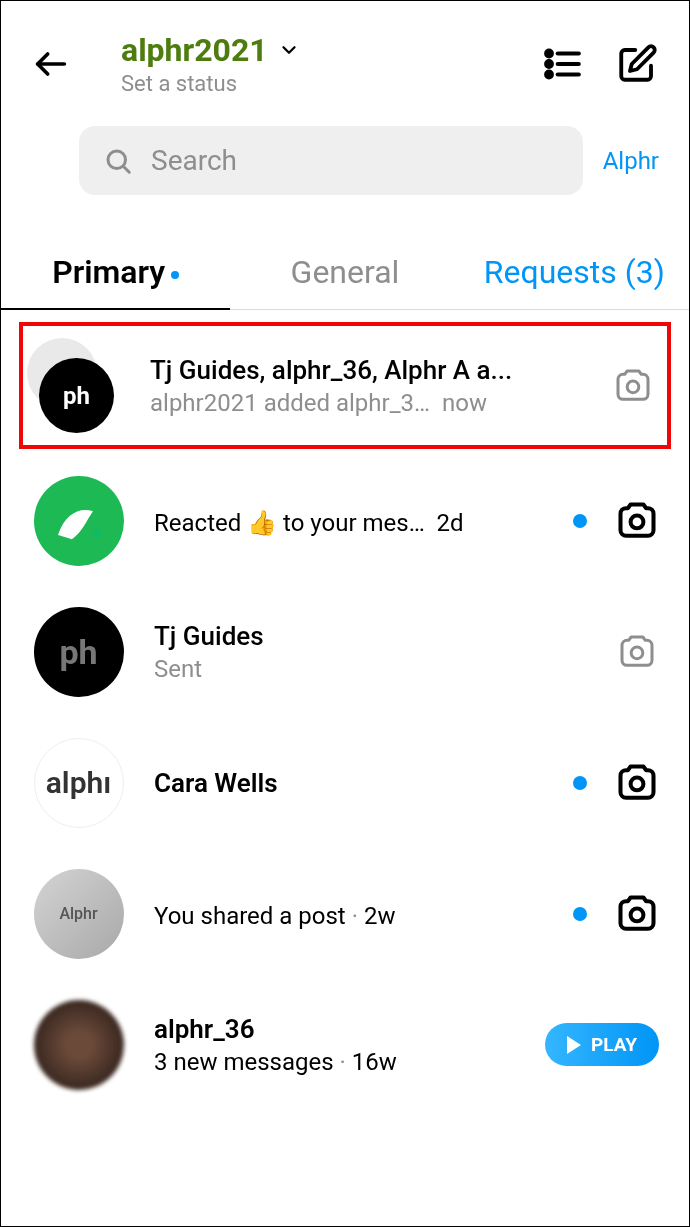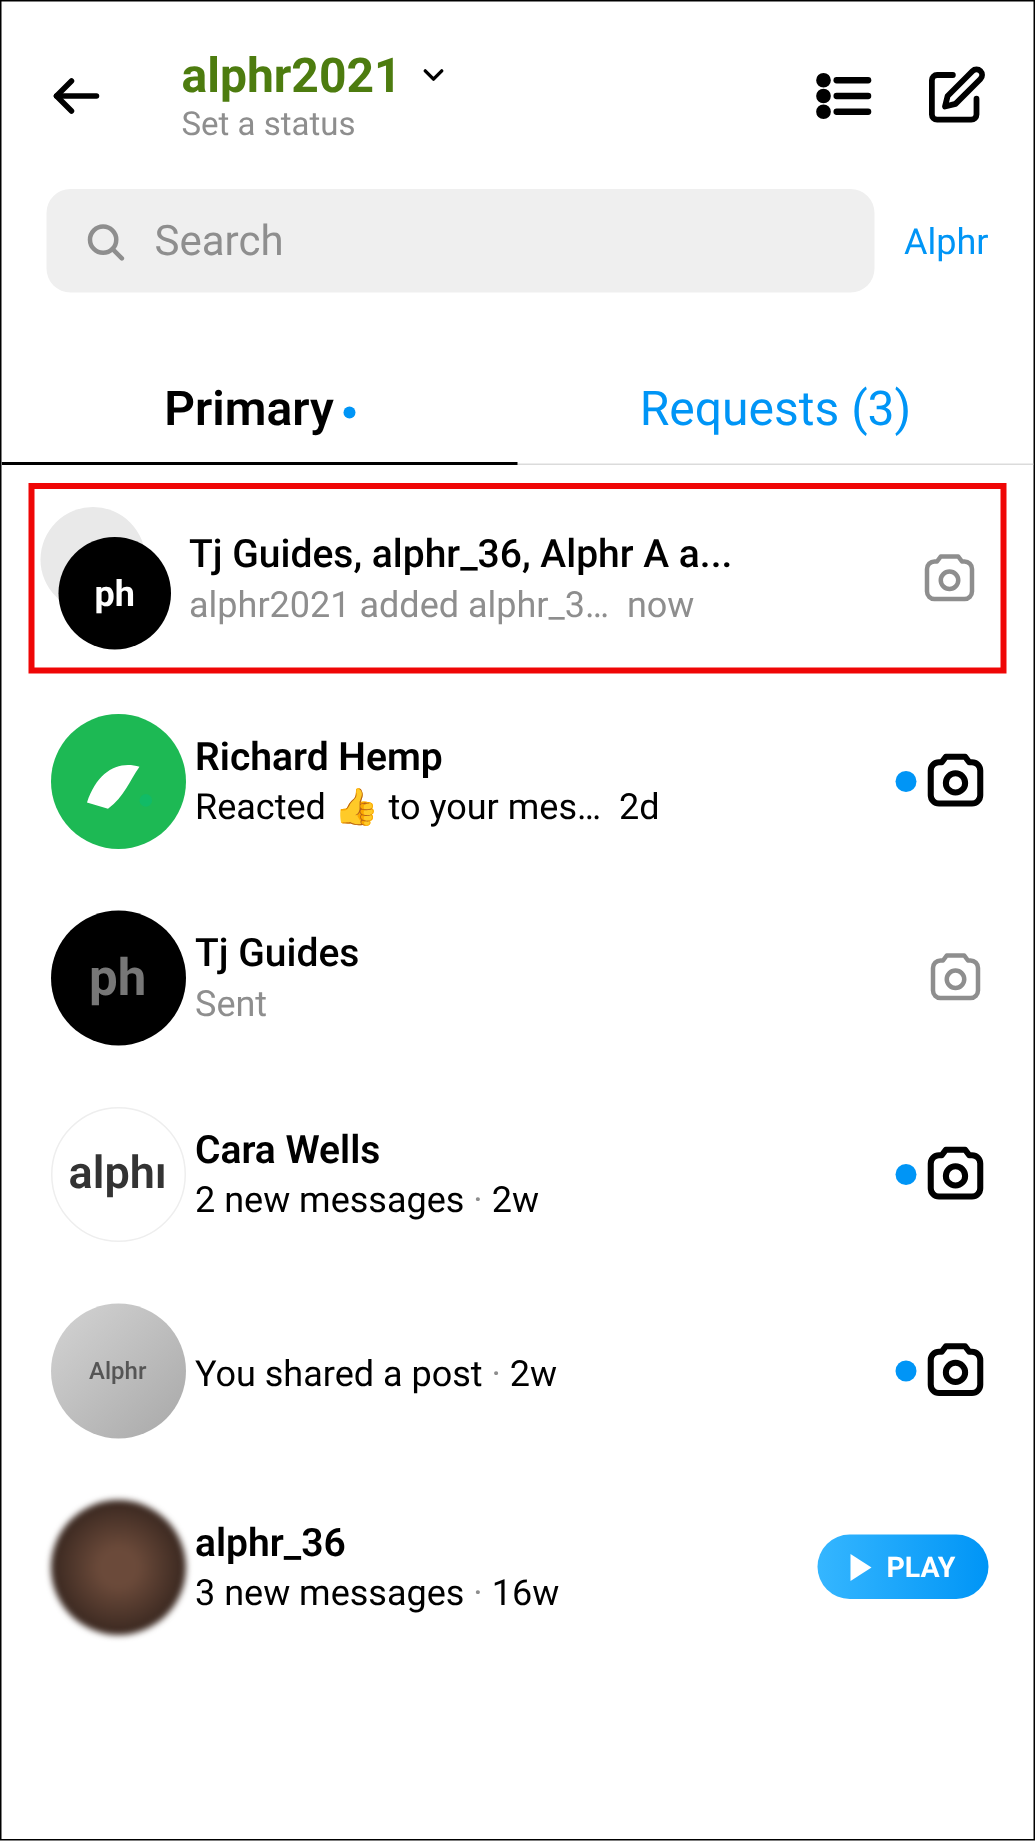--- a/index.html
+++ b/index.html
@@ -66,20 +66,21 @@
     gap: 20px;
   }
   .search-box {
     flex: 1;
     background: #efefef;
     border-radius: 16px;
     display: flex;
     align-items: center;
     padding: 18px 24px;
     gap: 18px;
+    margin-left: 48px;
   }
   .search-placeholder {
     font-size: 28px;
     color: #8e8e8e;
   }
   .filter-link {
     font-size: 24px;
     color: #0095f6;
     cursor: pointer;
   }
@@ -123,21 +124,21 @@
     vertical-align: middle;
   }
   .chat-list {
     display: flex;
     flex-direction: column;
   }
   .chat-item {
     display: flex;
     align-items: center;
     padding: 18px 30px;
-    gap: 4px;
+    gap: 28px;
     cursor: pointer;
   }
   .chat-item.highlighted {
     border: 4px solid #ef0606;
     margin: 12px 18px 6px 18px;
     padding: 12px 12px 12px 4px;
   }
   .avatar-wrap {
     width: 95px;
     height: 95px;
@@ -280,20 +281,21 @@
       </svg>
     <span class="search-placeholder">Search</span>
   </div>
   <div class="filter-link">Alphr</div>
 </div>
 
 <div class="tabs">
   <div class="tab active">
     <span>Primary</span><span class="tab-dot"></span>
   </div>
+  <div class="tab">General</div>
   <div class="tab requests">Requests (3)</div>
 </div>
 
 <div class="chat-list">
 
   <div class="chat-item highlighted">
     <div class="avatar-wrap">
       <div class="group-avatar-back"></div>
       <div class="group-avatar-front">ph</div>
     </div>
@@ -314,21 +316,20 @@
   <div class="chat-item">
     <div class="avatar-wrap">
       <div class="avatar green">
         <svg viewBox="0 0 50 50" width="70" height="70">
             <path d="M10 35 C15 20, 25 15, 35 18 C30 25, 28 32, 20 38 Z" fill="#fff"></path>
             <circle cx="38" cy="34" r="3" fill="#1b6"></circle>
           </svg>
       </div>
     </div>
     <div class="chat-text">
-      <div class="chat-name unread">Richard Hemp</div>
       <div class="chat-preview unread">
         <span>Reacted 👍 to your mes…</span>&nbsp;&nbsp;<span>2d</span>
       </div>
     </div>
     <div class="unread-dot"></div>
     <div class="camera-icon">
       <svg viewBox="0 0 24 24" width="44" height="44" fill="none" stroke="#000" stroke-width="2.2" stroke-linecap="round" stroke-linejoin="round">
           <path d="M3 8a3 3 0 0 1 3-3h1l1.5-2h7L17 5h1a3 3 0 0 1 3 3v9a3 3 0 0 1-3 3H6a3 3 0 0 1-3-3V8z"></path>
           <circle cx="12" cy="12.5" r="3.5"></circle>
         </svg>
@@ -350,23 +351,20 @@
         </svg>
     </div>
   </div>
 
   <div class="chat-item">
     <div class="avatar-wrap">
       <div class="avatar white-text">alphı</div>
     </div>
     <div class="chat-text">
       <div class="chat-name unread">Cara Wells</div>
-      <div class="chat-preview unread">
-        <span>2 new messages</span> <span class="time-sep">·</span> <span>2w</span>
-      </div>
     </div>
     <div class="unread-dot"></div>
     <div class="camera-icon">
       <svg viewBox="0 0 24 24" width="44" height="44" fill="none" stroke="#000" stroke-width="2.2" stroke-linecap="round" stroke-linejoin="round">
           <path d="M3 8a3 3 0 0 1 3-3h1l1.5-2h7L17 5h1a3 3 0 0 1 3 3v9a3 3 0 0 1-3 3H6a3 3 0 0 1-3-3V8z"></path>
           <circle cx="12" cy="12.5" r="3.5"></circle>
         </svg>
     </div>
   </div>
 

